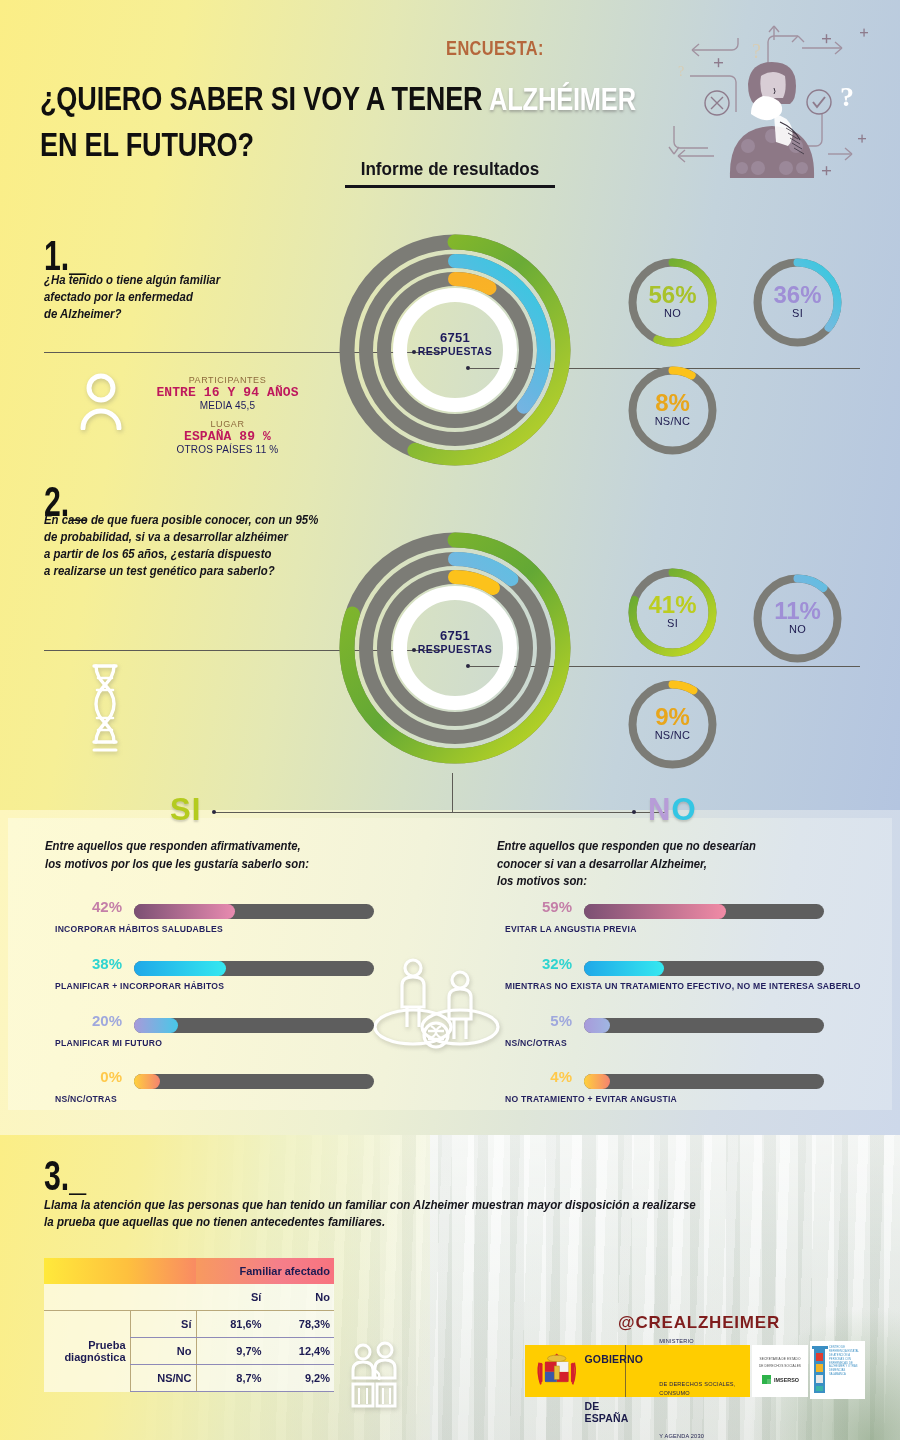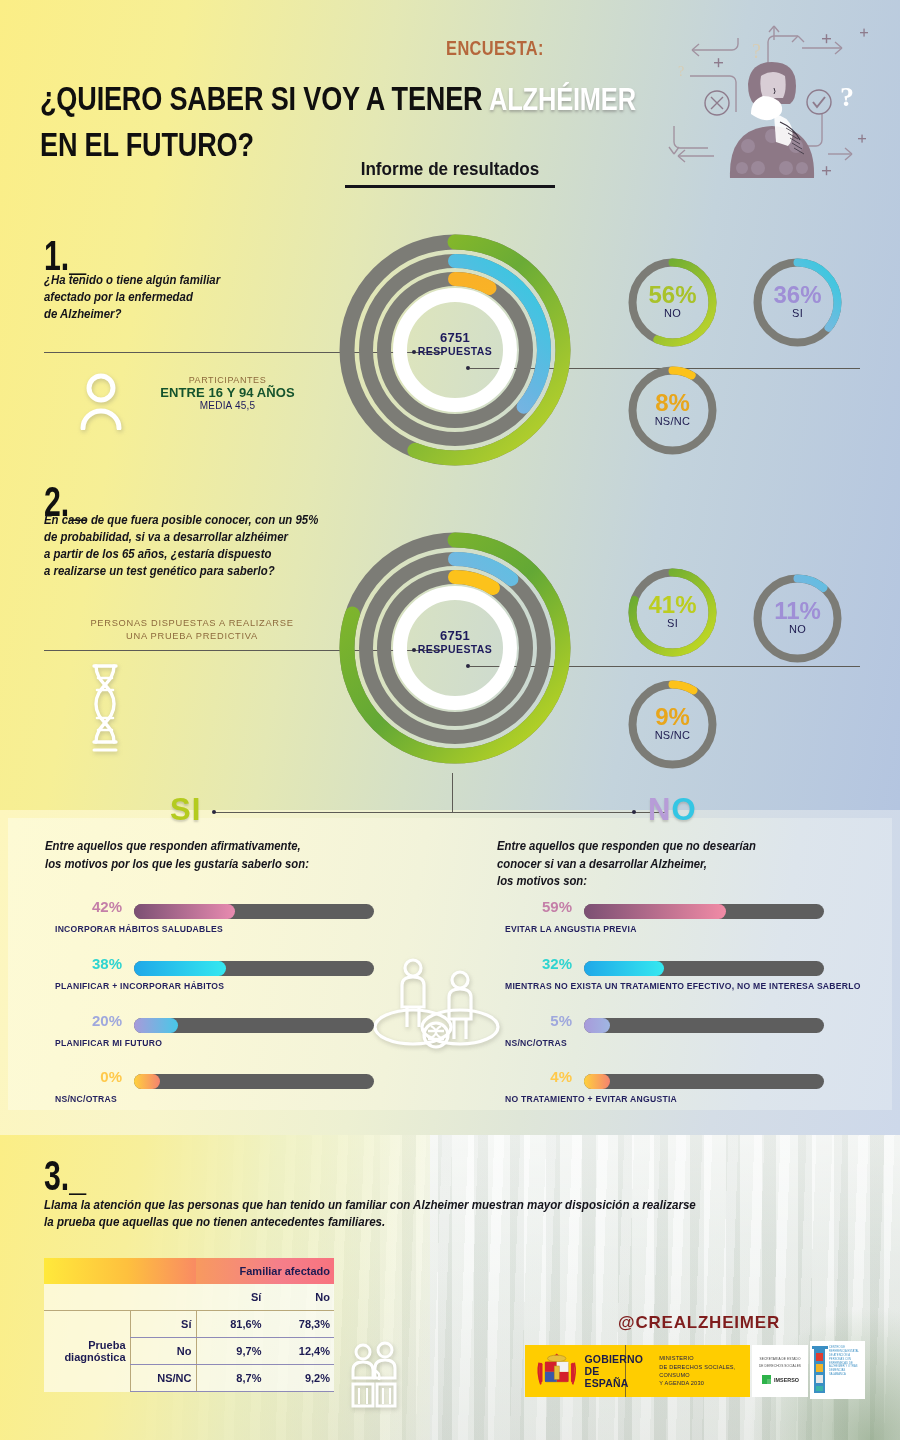--- a/index.html
+++ b/index.html
@@ -98,22 +98,22 @@
   .vline { position:absolute; width:1px; background:#5d5b55; }
   .dot { position:absolute; width:4px; height:4px; background:#2a2740; border-radius:50%; }
 
   
   .meta { position:absolute; text-align:center; }
   .meta-cap {
     font-size:9.5px; letter-spacing:.6px; color:#8d6a3d; font-weight:normal;
     font-family:"Liberation Sans Narrow","Liberation Sans",sans-serif; transform:scaleX(.95);
   }
   .meta-big {
-    font-size:13px; font-weight:bold; color:#14532d; letter-spacing:.1px;
-    font-family:Liberation Sans, sans-serif;
+    font-size:13px; font-weight:bold; color:#be185d; letter-spacing:.1px;
+    font-family:Liberation Mono, monospace;
   }
   .meta-sub {
     font-size:10px; color:#1d1a5c; letter-spacing:.2px;
     font-family:Liberation Sans, sans-serif;
   }
   .cap-brown {
     position:absolute; font-size:9.3px; letter-spacing:.7px; color:#8d6a3d;
     text-align:center; font-family:"Liberation Sans Narrow","Liberation Sans",sans-serif;
     line-height:1.4;
   }
@@ -203,21 +203,21 @@
     color:#7f1d1d; letter-spacing:.8px;
     font-family:"Liberation Sans Narrow","Liberation Sans",sans-serif;
   }
   #logo-strip { position:absolute; left:525px; top:1345px; width:315px; height:52px; }
   #logo-gob {
     position:absolute; left:0; top:0; width:225px; height:52px; background:#ffcd00;
     display:flex; align-items:center;
   }
   .gob-txt {
     font-family:"Liberation Sans Narrow","Liberation Sans",sans-serif;
-    font-weight:bold; color:#1b1b4a; letter-spacing:.2px;
+    font-weight:bold; color:#1b1b4a; letter-spacing:.2px;margin-top:35px;
   }
   #logo-imserso {
     position:absolute; left:227px; top:0; width:56px; height:52px; background:#fff;
     display:flex; flex-direction:column; align-items:center; justify-content:center; gap:3px;
   }
   #logo-cre {
     position:absolute; left:285px; top:-4px; width:55px; height:58px; background:#ffffff;
   }
   .tiny {
     font-family:"Liberation Sans Narrow","Liberation Sans",sans-serif;
@@ -326,20 +326,25 @@
 
   <svg class="wicon" style="position:absolute; left:78px; top:372px; width:46px; height:58px;" viewBox="0 0 46 58">
     <circle cx="23" cy="16" r="12" fill="none" stroke="#ffffff" stroke-width="5"></circle>
     <path d="M5 56 a18 17 0 0 1 36 0" fill="none" stroke="#ffffff" stroke-width="5" stroke-linecap="round"></path>
   </svg>
 
   <div class="meta" style="left:130px; top:374px; width:195px;">
     <div class="meta-cap">PARTICIPANTES</div>
     <div class="meta-big">ENTRE 16 Y 94 AÑOS</div>
     <div class="meta-sub">MEDIA 45,5</div>
+  </div>
+  <div class="meta" style="left:130px; top:418px; width:195px;">
+    <div class="meta-cap">LUGAR</div>
+    <div class="meta-big">ESPAÑA 89 %</div>
+    <div class="meta-sub">OTROS PAÍSES 11 %</div>
   </div>
 
   <div class="donut-wrap" style="left:330px; top:225px; width:250px; height:250px;">
     <svg viewBox="0 0 250 250" style="width:250px;height:250px;">
       <defs>
         <linearGradient id="g1o" x1="0" y1="1" x2="1" y2="0">
           <stop offset="0%" stop-color="#c3d72a"></stop>
             <stop offset="55%" stop-color="#6aab36"></stop>
             <stop offset="100%" stop-color="#9dc41e"></stop>
         </linearGradient>
@@ -413,22 +418,20 @@
     <div class="mini-val" style="color:#e8a61c;">8%</div>
     <div class="mini-lab">NS/NC</div>
   </div>
 
   <div class="sec-num" style="left:44px; top:478px;">2._</div>
   <div class="question" style="left:44px; top:512px; width:370px; white-space:pre-line;">En caso de que fuera posible conocer, con un 95%
 de probabilidad, si va a desarrollar alzhéimer
 a partir de los 65 años, ¿estaría dispuesto
 a realizarse un test genético para saberlo?</div>
 
-  <div class="cap-brown" style="left:72px; top:617px; width:240px; white-space:pre-line;">PERSONAS DISPUESTAS A REALIZARSE
-UNA PRUEBA PREDICTIVA</div>
 
   <div class="hline" style="left:44px; top:650px; width:400px;"></div>
   <div class="dot" style="left:412px; top:648px;"></div>
   <div class="hline" style="left:470px; top:666px; width:390px;"></div>
   <div class="dot" style="left:466px; top:664px;"></div>
 
   <svg class="wicon" style="position:absolute; left:86px; top:662px; width:38px; height:92px;" viewBox="0 0 38 92">
     <g stroke="#ffffff" stroke-width="3.4" fill="none" stroke-linecap="round">
       <path d="M10 4 C10 22 28 24 28 42 C28 60 10 62 10 80"></path>
       <path d="M28 4 C28 22 10 24 10 42 C10 60 28 62 28 80"></path>

